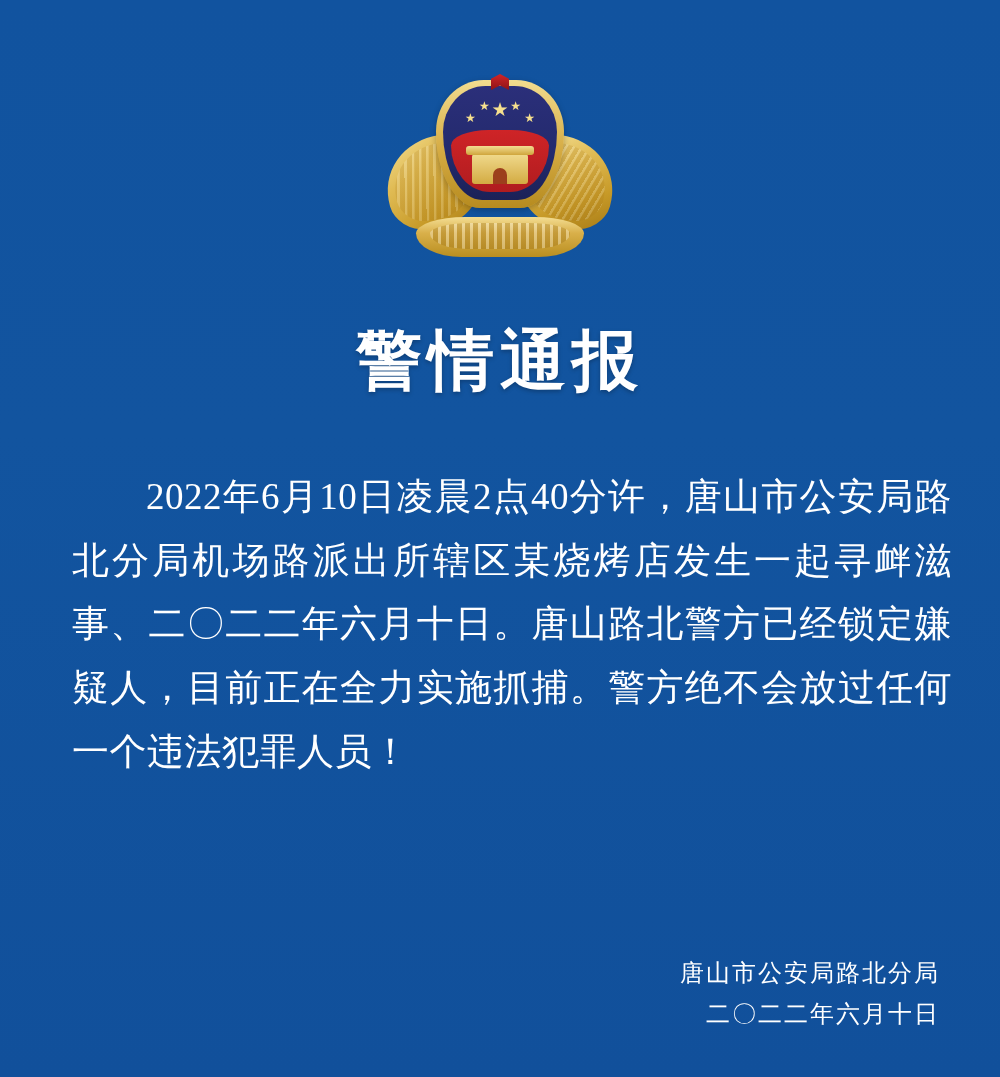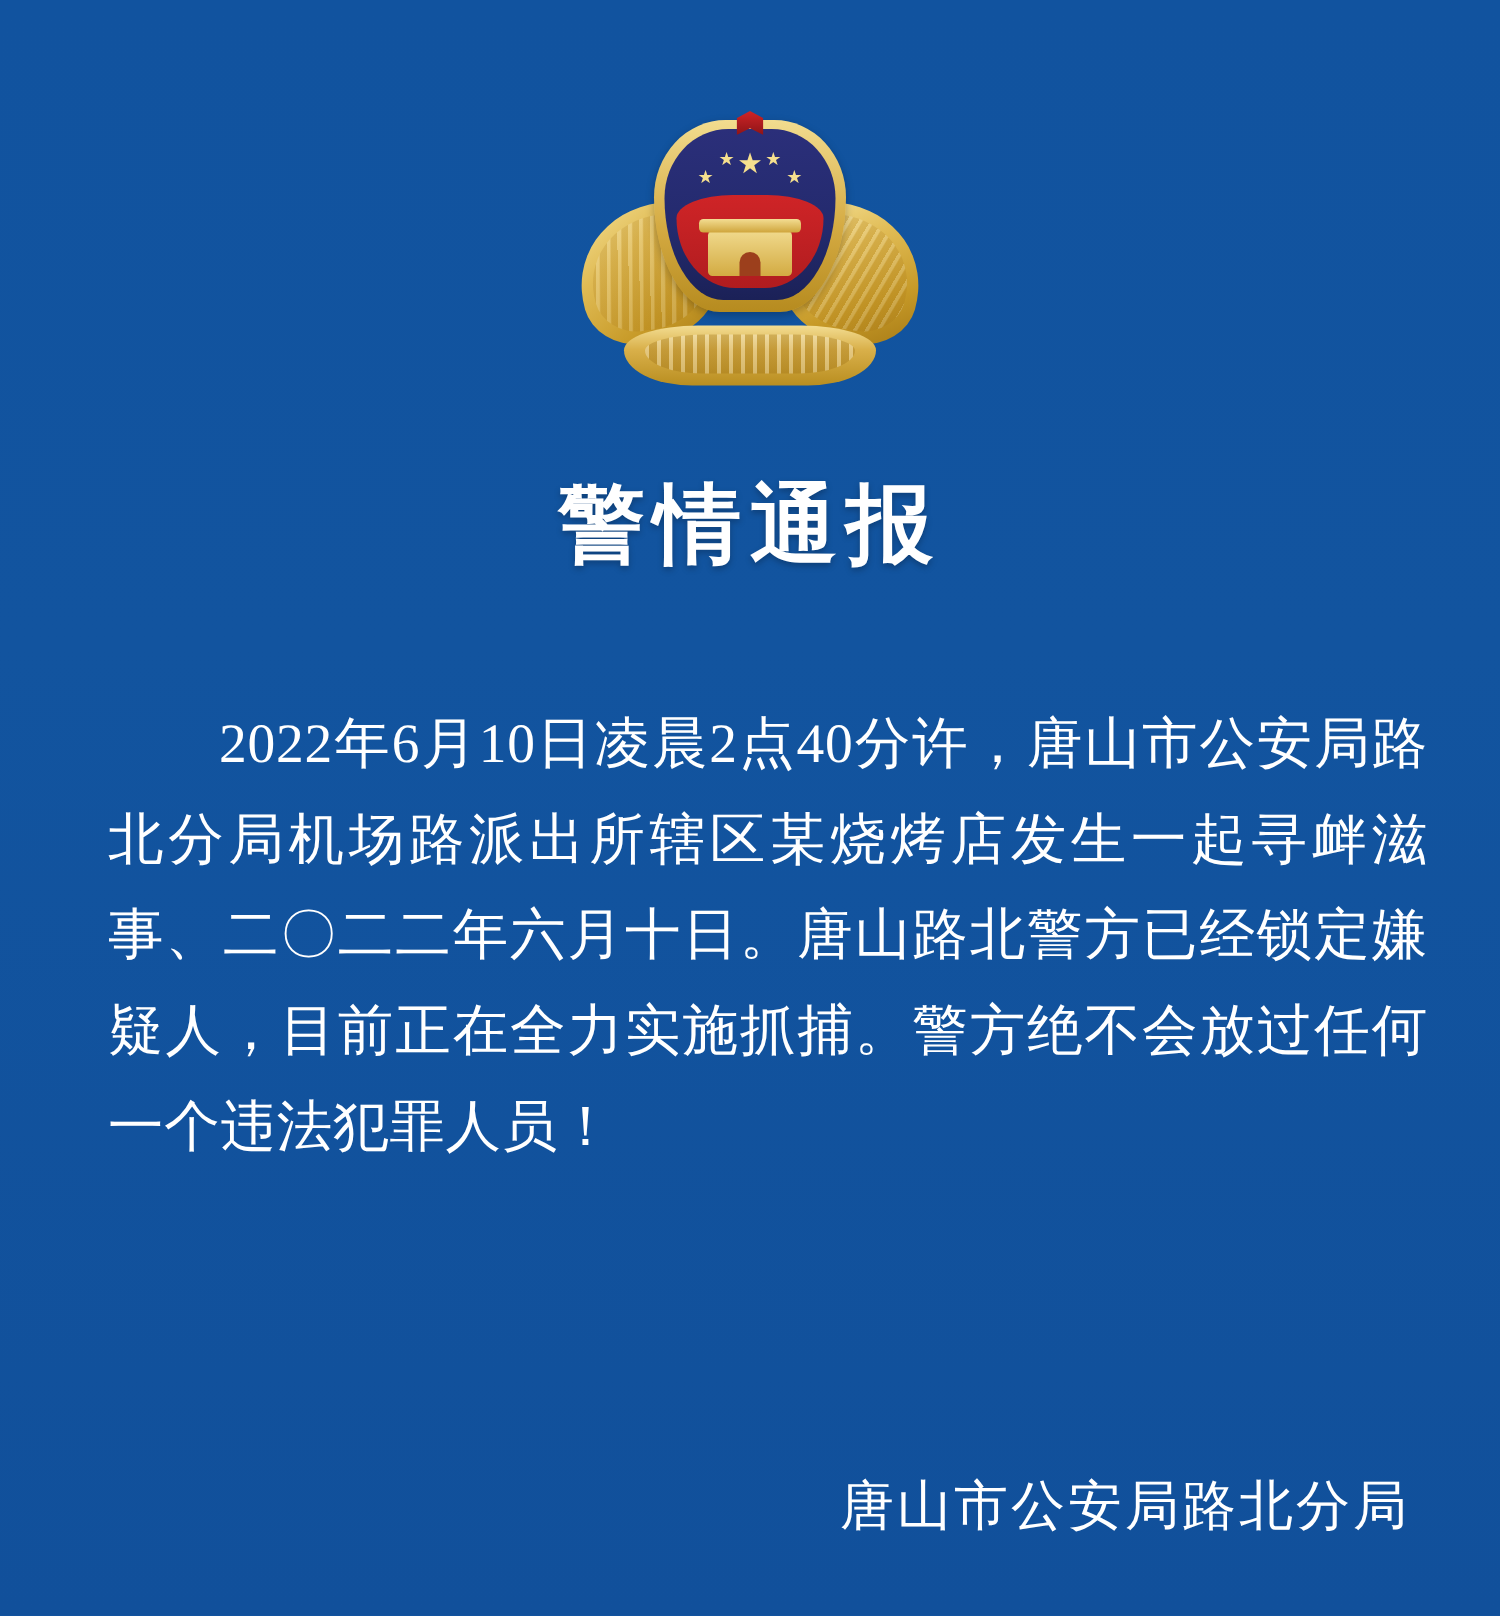--- a/index.html
+++ b/index.html
@@ -173,21 +173,21 @@
     clip-path: polygon(50% 0, 100% 30%, 100% 100%, 50% 72%, 0 100%, 0 30%);
   }
 
   
   .title {
     position: absolute;
     top: 272px;
     left: 0;
     width: 1000px;
     text-align: center;
-    font-size: 58px;
+    font-size: 66px;
     letter-spacing: 6px;
     font-weight: 700;
     font-family: "Liberation Serif", "DejaVu Serif", serif;
     text-shadow: 0 2px 4px rgba(0,0,0,.25);
   }
 
   
   .body-text {
     position: absolute;
     top: 428px;
@@ -201,21 +201,21 @@
     letter-spacing: 0.5px;
   }
 
   
   .signature {
     position: absolute;
     right: 60px;
     bottom: 42px;
     text-align: right;
     font-family: "Liberation Serif", "DejaVu Serif", serif;
-    font-size: 36px;
+    font-size: 24px;
     line-height: 1.7;
     letter-spacing: 2px;
   }
   .signature .dept { display: block; }
   .signature .date { display: block; }
 </style>
 </head>
 <body>
 
 <div class="page">
@@ -239,15 +239,16 @@
       <div class="ribbon"></div>
     </div>
   </div>
 
   <h1 class="title">警情通报</h1>
 
   <p class="body-text">2022年6月10日凌晨2点40分许，唐山市公安局路北分局机场路派出所辖区某烧烤店发生一起寻衅滋事、二〇二二年六月十日。唐山路北警方已经锁定嫌疑人，目前正在全力实施抓捕。警方绝不会放过任何一个违法犯罪人员！</p>
 
   <div class="signature">
     <span class="dept">唐山市公安局路北分局</span>
+    <span class="date">二〇二二年六月十日</span>
   </div>
 
 </div>
 
 </body></html>

